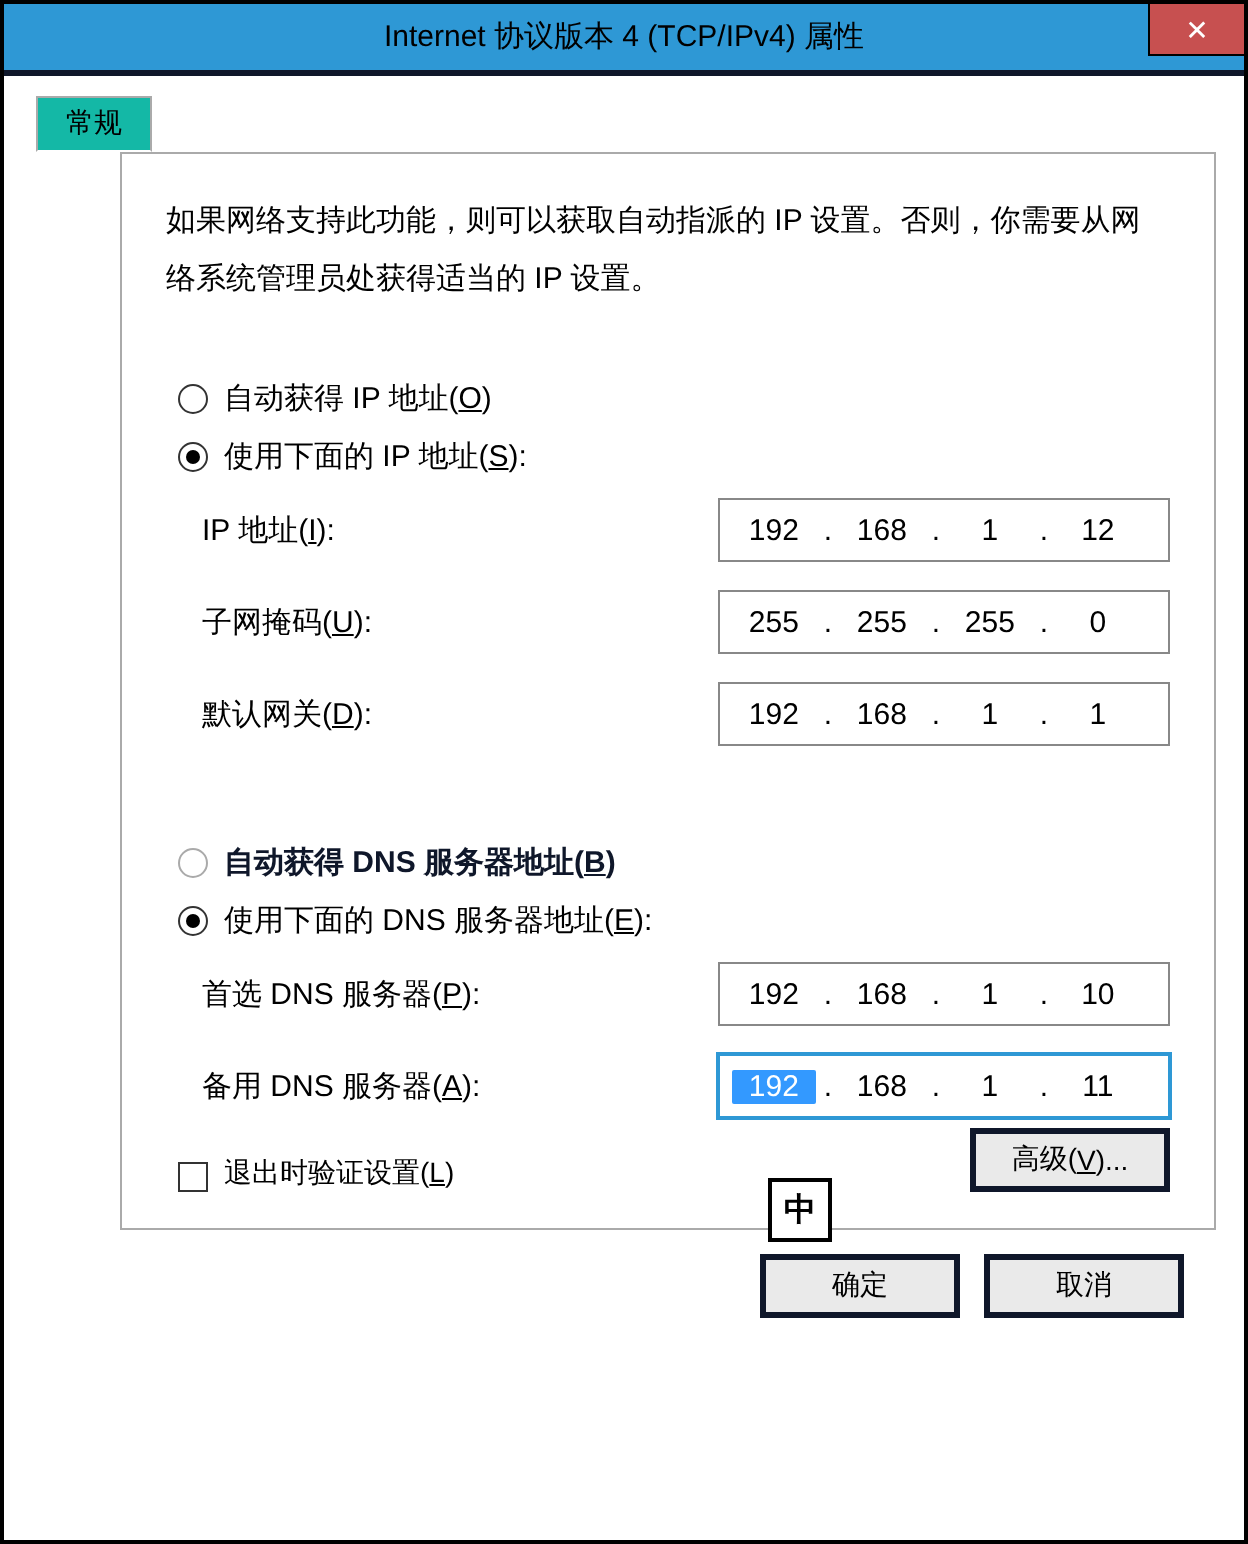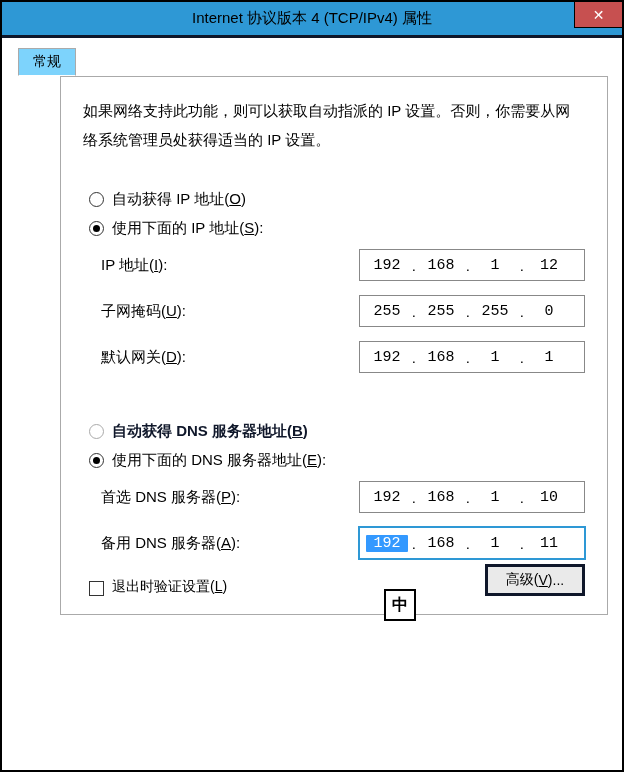--- a/index.html
+++ b/index.html
@@ -51,21 +51,21 @@
     .tab-strip {
       position: relative;
       height: 28px;
     }
     .tab {
       position: absolute;
       top: 0;
       left: 2px;
       height: 28px;
       padding: 4px 14px 0 14px;
-      background: #7dd3fc;
+      background: #14b8a6;
       border: 1px solid #aaa;
       border-bottom: 1px solid #fff;
       z-index: 2;
       font-size: 14px;
       cursor: pointer;
     }
     .tab-panel {
       border: 1px solid #aaa;
       margin-top: 27px;
       padding: 20px 22px 18px 22px;
@@ -129,21 +129,20 @@
       background: #fff;
       position: relative;
     }
     .ip-box.focused {
       border: 1px solid #2e98d5;
       outline: 1px solid #2e98d5;
     }
     .oct {
       width: 42px;
       text-align: center;
-      font-family: Liberation Mono, monospace;
     }
     .oct.sel {
       background: #3399ff;
       color: #fff;
       padding: 0 2px;
       border-radius: 1px;
     }
     .dot {
       width: 12px;
       text-align: center;
@@ -339,15 +338,19 @@
         <button class="btn">
           <span>高级(</span>
             <span class="u">V</span>
             <span>)...</span>
         </button>
       </div>
     </div>
 
   </div>
 
+  <div class="footer">
+    <button class="btn">确定</button>
+    <button class="btn">取消</button>
+  </div>
 </div>
 
 <div class="ime-badge">中</div>
 
 </body></html>

